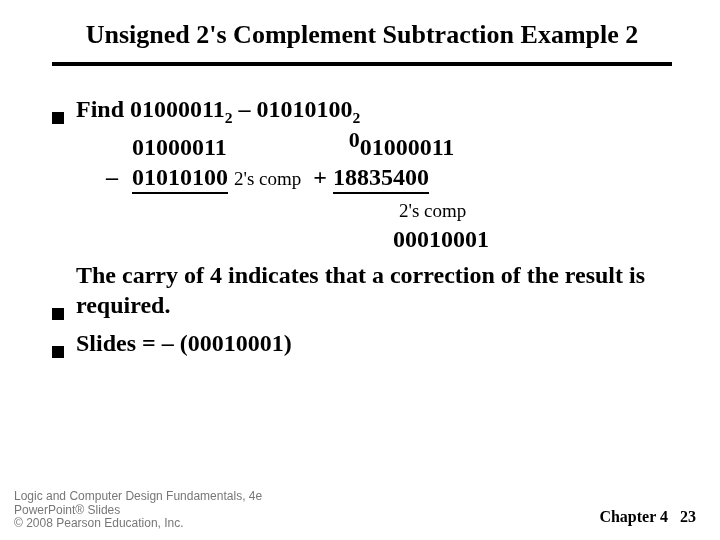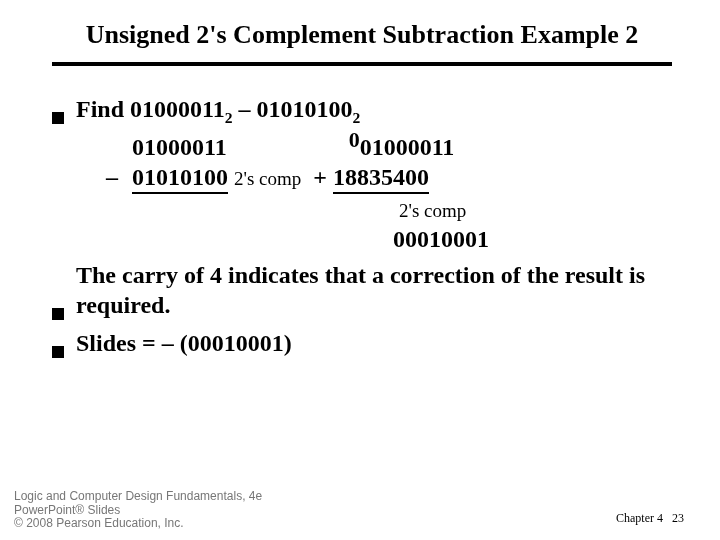--- a/index.html
+++ b/index.html
@@ -86,23 +86,24 @@
     position: absolute;
     left: 14px;
     bottom: 0;
     color: #777;
     font-size: 12px;
     line-height: 1.1;
     font-family: Arial, sans-serif;
   }
   .footer-right {
     position: absolute;
-    right: 36px;
+    right: 24px;
     bottom: 4px;
-    font-size: 12px;
+    font-size: 16px;
+    font-weight: bold;
   }
 </style>
 </head>
 <body>
 
 <div class="slide">
   <div class="title">Unsigned 2's Complement Subtraction Example 2</div>
   <div class="rule"></div>
 
   <div class="content">

